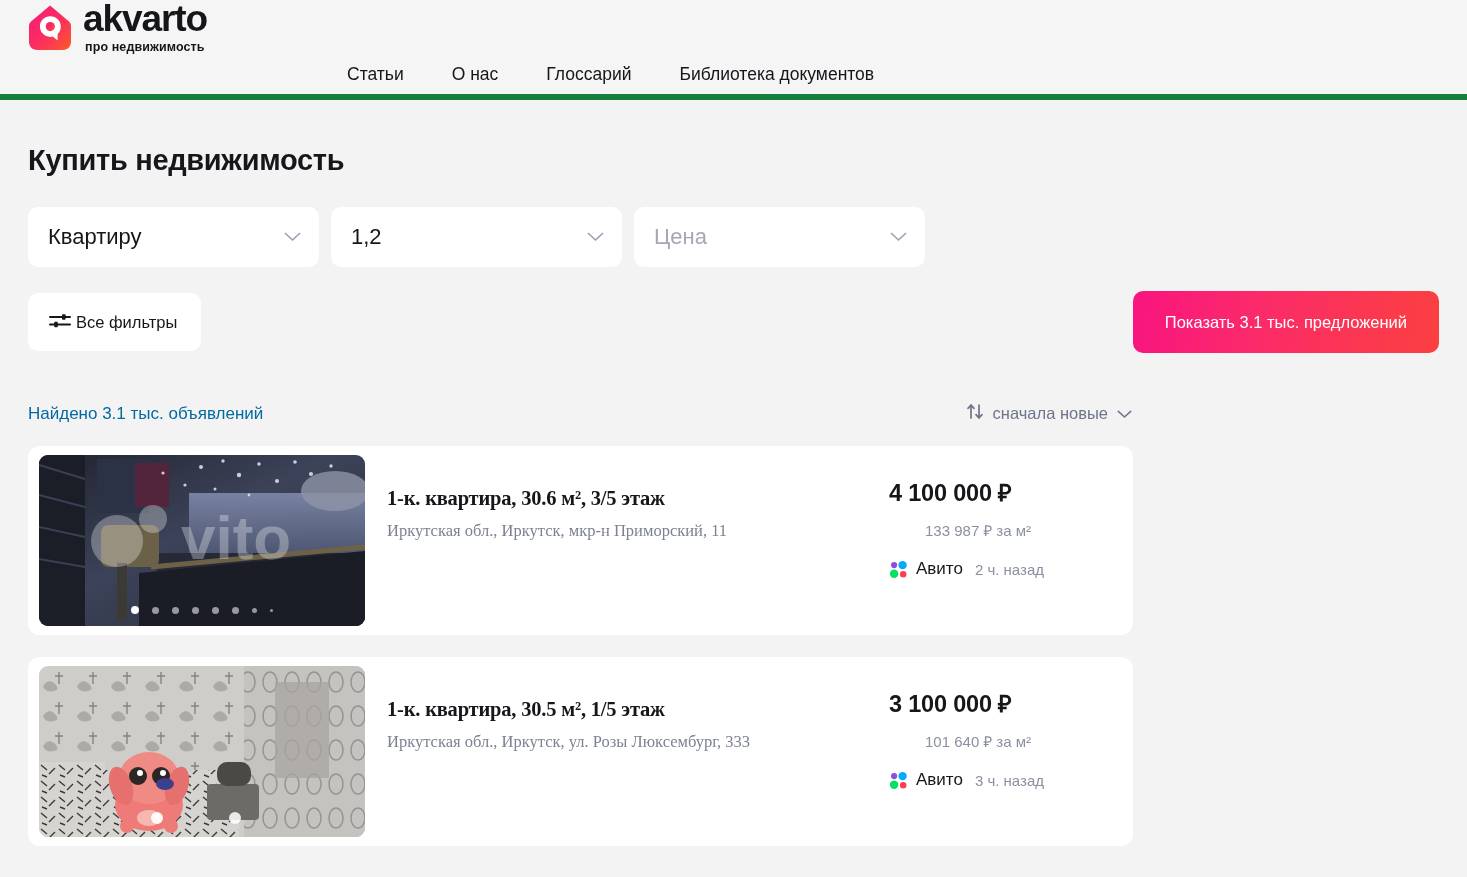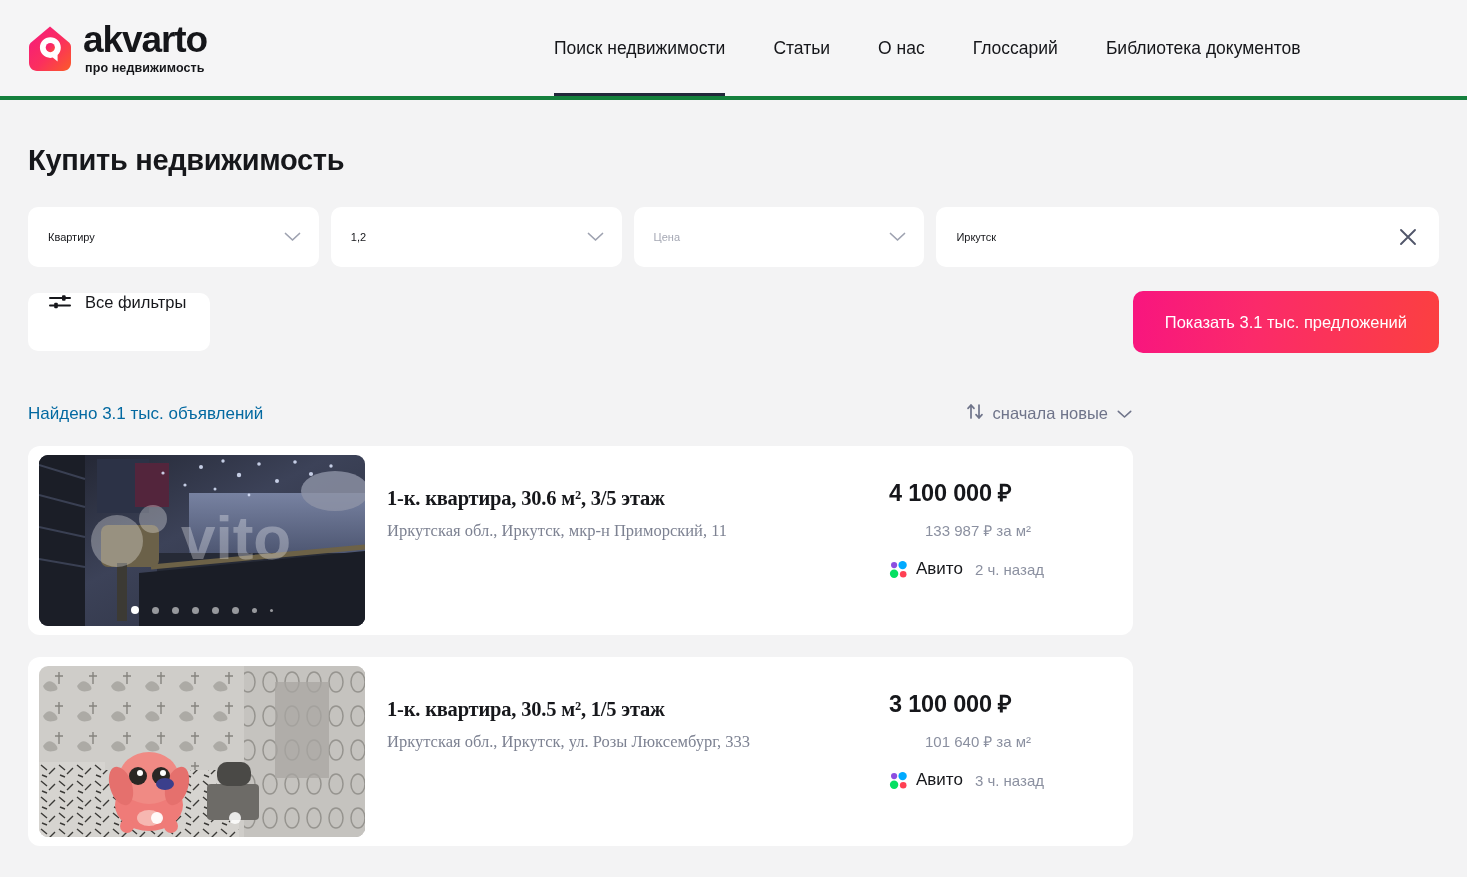--- a/index.html
+++ b/index.html
@@ -9,24 +9,25 @@
     overflow: hidden;
     background: #f3f3f4;
     font-family: "Liberation Sans", sans-serif;
     -webkit-font-smoothing: antialiased;
   }
 
   
   .header {
     height: 100px;
     background: #f5f5f6;
-    border-bottom: 4px solid #15803d;
+    border-bottom: 6px solid #15803d;
     display: flex;
     align-items: stretch;
     position: relative;
+    flex-direction: column;
   }
   .brand {
     display: flex;
     align-items: center;
     gap: 11px;
     padding-left: 28px;
   }
   .brand-mark {
     width: 44px; height: 47px;
     position: relative;
@@ -98,21 +99,21 @@
   .field {
     background: #ffffff;
     border-radius: 10px;
     height: 60px;
     display: flex;
     align-items: center;
     padding: 0 18px 0 20px;
     cursor: pointer;
     position: relative;
   }
-  .field-value { font-size: 11px; color: #16171b; }
+  .field-value { font-size: 22px; color: #16171b; }
   .field-value.placeholder { color: #a5a8b4; }
   .field .chev { margin-left: auto; }
   .field-select-1 { width: 291px; }
   .field-select-2 { width: 291px; }
   .field-select-3 { width: 291px; }
   .field-city { width: 503px; }
   .city-clear {
     margin-left: auto;
     width: 26px; height: 26px;
     display: flex; align-items: center; justify-content: center;
@@ -123,21 +124,22 @@
     display: flex;
     align-items: center;
     margin-top: 24px;
   }
   .all-filters-btn {
     background: #ffffff;
     border-radius: 10px;
     height: 58px;
     padding: 0 24px 0 21px;
     display: flex;
-    gap: 14px;
+    align-items: center;
+    gap: 5px;
     cursor: pointer;
     border: none;
     font-family: inherit;
   }
   .all-filters-label { font-size: 16.5px; color: #16171b; }
   .cta-btn {
     margin-left: auto;
     height: 62px;
     padding: 0 32px;
     border: none;
@@ -272,21 +274,20 @@
         <circle cx="22.3" cy="22.6" r="4.6" fill="url(#logoGrad)"></circle>
       </svg>
     </div>
     <div class="brand-text">
       <div class="brand-name">akvarto</div>
       <div class="brand-tag">про недвижимость</div>
     </div>
   </div>
 
   <nav class="nav">
-    <div class="nav-item active">Поиск недвижимости</div>
     <div class="nav-item">Статьи</div>
     <div class="nav-item">О нас</div>
     <div class="nav-item">Глоссарий</div>
     <div class="nav-item">Библиотека документов</div>
   </nav>
 </div>
 
 <div class="main">
 
   <h1 class="page-title">Купить недвижимость</h1>
@@ -313,28 +314,20 @@
 
     <div class="field field-select-3">
       <span class="field-value placeholder">Цена</span>
       <span class="chev">
         <svg width="17" height="10" viewBox="0 0 17 10" aria-hidden="true">
           <path d="M1.5 1.5 L8.5 8 L15.5 1.5" fill="none" stroke="#9ea2b0" stroke-width="1.7" stroke-linecap="round" stroke-linejoin="round"></path>
         </svg>
       </span>
     </div>
 
-    <div class="field field-city">
-      <span class="field-value">Иркутск</span>
-      <span class="city-clear">
-        <svg width="22" height="22" viewBox="0 0 22 22" aria-hidden="true">
-          <path d="M4 4 L18 18 M18 4 L4 18" fill="none" stroke="#51566a" stroke-width="1.9" stroke-linecap="round"></path>
-        </svg>
-      </span>
-    </div>
   </div>
 
   <div class="actions-row">
     <button class="all-filters-btn">
       <span>
         <svg width="22" height="17" viewBox="0 0 22 17" aria-hidden="true">
           <path d="M1 5 L21 5 M1 12.5 L21 12.5" stroke="#16171b" stroke-width="2" stroke-linecap="round"></path>
           <rect x="13" y="2.2" width="3.6" height="5.6" rx="1" fill="#16171b"></rect>
           <rect x="5.2" y="9.7" width="3.6" height="5.6" rx="1" fill="#16171b"></rect>
         </svg>

